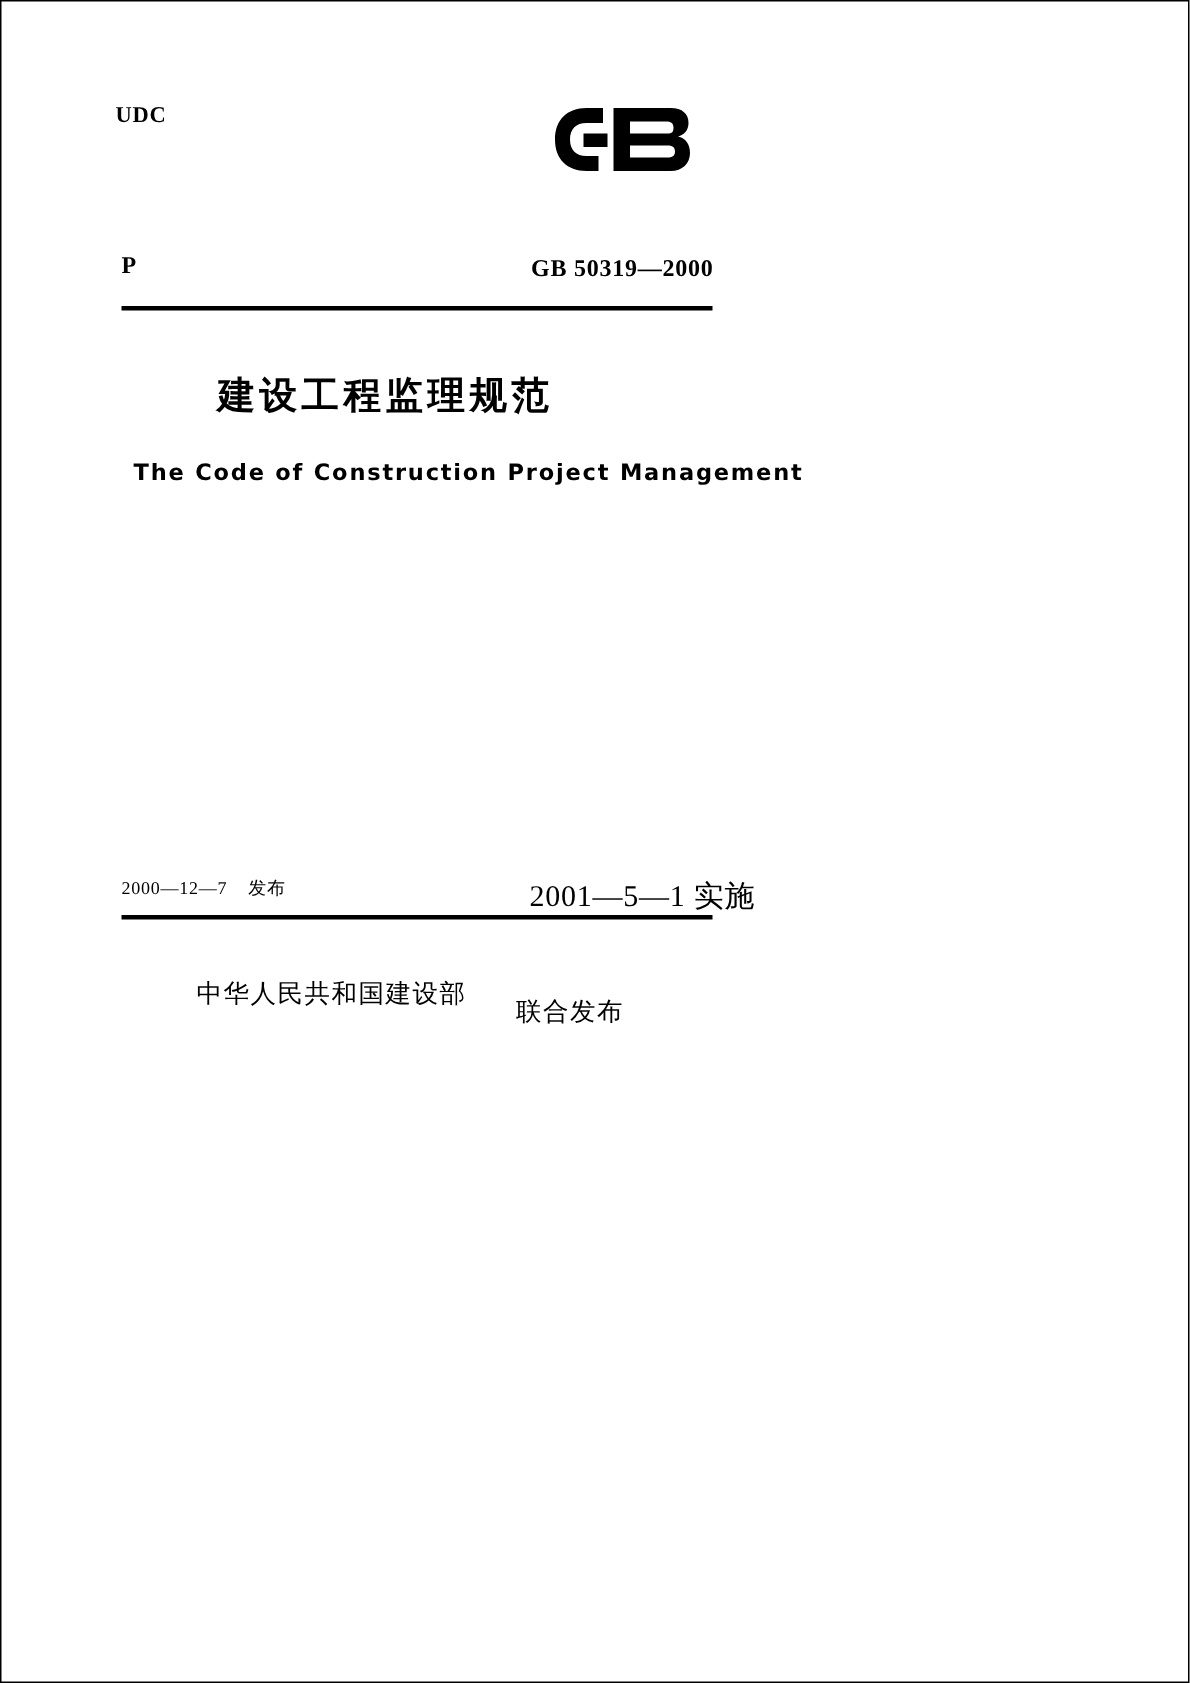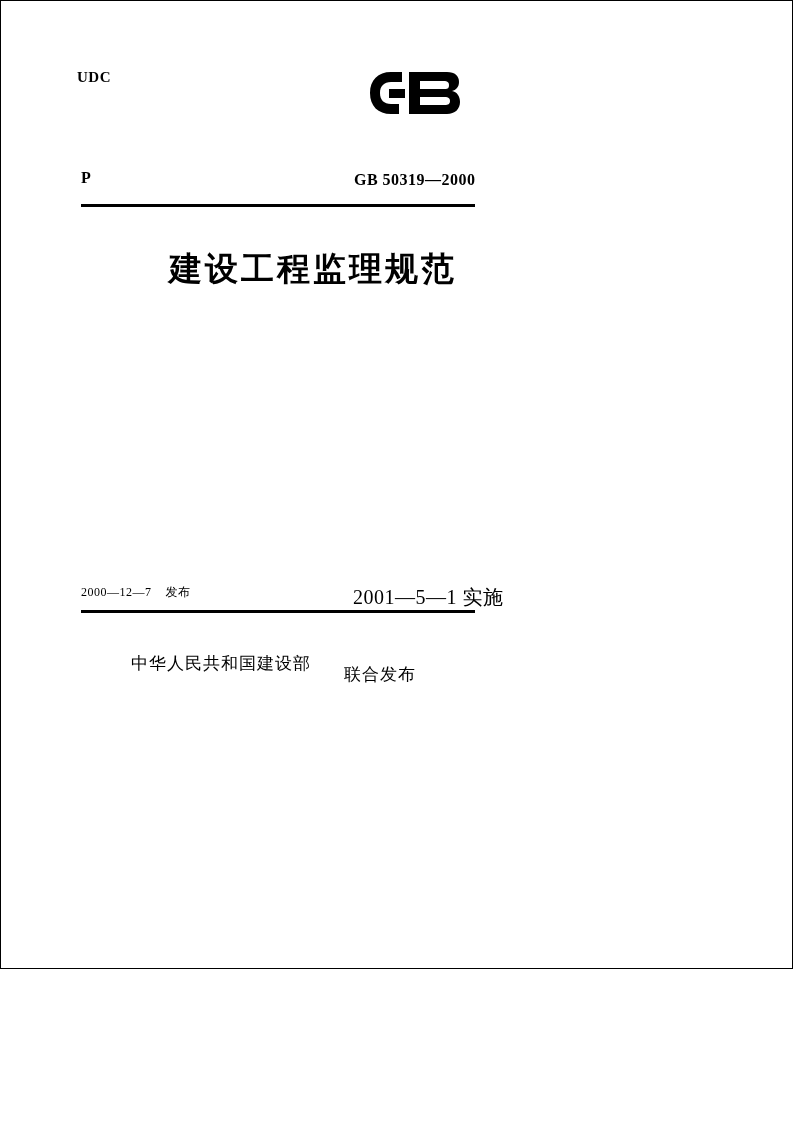--- a/index.html
+++ b/index.html
@@ -12,21 +12,21 @@
     height: 1122px;
     position: relative;
     font-family: "Liberation Serif", serif;
     color: #000000;
     overflow: hidden;
   }
   .page {
     position: absolute;
     left: 0; top: 0;
     width: 793px;
-    height: 969px;
+    height: 1122px;
     background: #ffffff;
     border: 1px solid #000000;
     box-sizing: border-box;
   }
   .udc {
     position: absolute;
     left: 76px;
     top: 68px;
     font-family: "Liberation Serif", serif;
     font-weight: bold;
@@ -71,25 +71,25 @@
   .rule-top {
     position: absolute;
     left: 80px;
     top: 203px;
     width: 394px;
     height: 3px;
     background: #000000;
   }
   .title-cn {
     position: absolute;
-    left: 168px;
+    left: 144px;
     top: 246px;
     font-family: Liberation Sans, sans-serif;
     font-weight: bold;
-    font-size: 33px;
+    font-size: 25px;
     letter-spacing: 3px;
   }
   .title-en {
     position: absolute;
     left: 88px;
     top: 305px;
     font-family: "DejaVu Sans", sans-serif;
     font-weight: bold;
     font-size: 15px;
     letter-spacing: 1.2px;
@@ -157,20 +157,21 @@
 
 
   <div class="p-mark">P</div>
 
   <div class="std-number">GB 50319—2000</div>
 
   <div class="rule-top"></div>
 
   <div class="title-cn">建设工程监理规范</div>
 
+  <div class="title-en">The Code of Construction Project Management</div>
 
   <div class="issue-date">
     <span>2000—12—7</span><span class="sp"></span><span>发布</span>
   </div>
 
   <div class="effective-date">
     <span>2001—5—1</span>&nbsp;<span>实施</span>
   </div>
 
   <div class="rule-bottom"></div>

